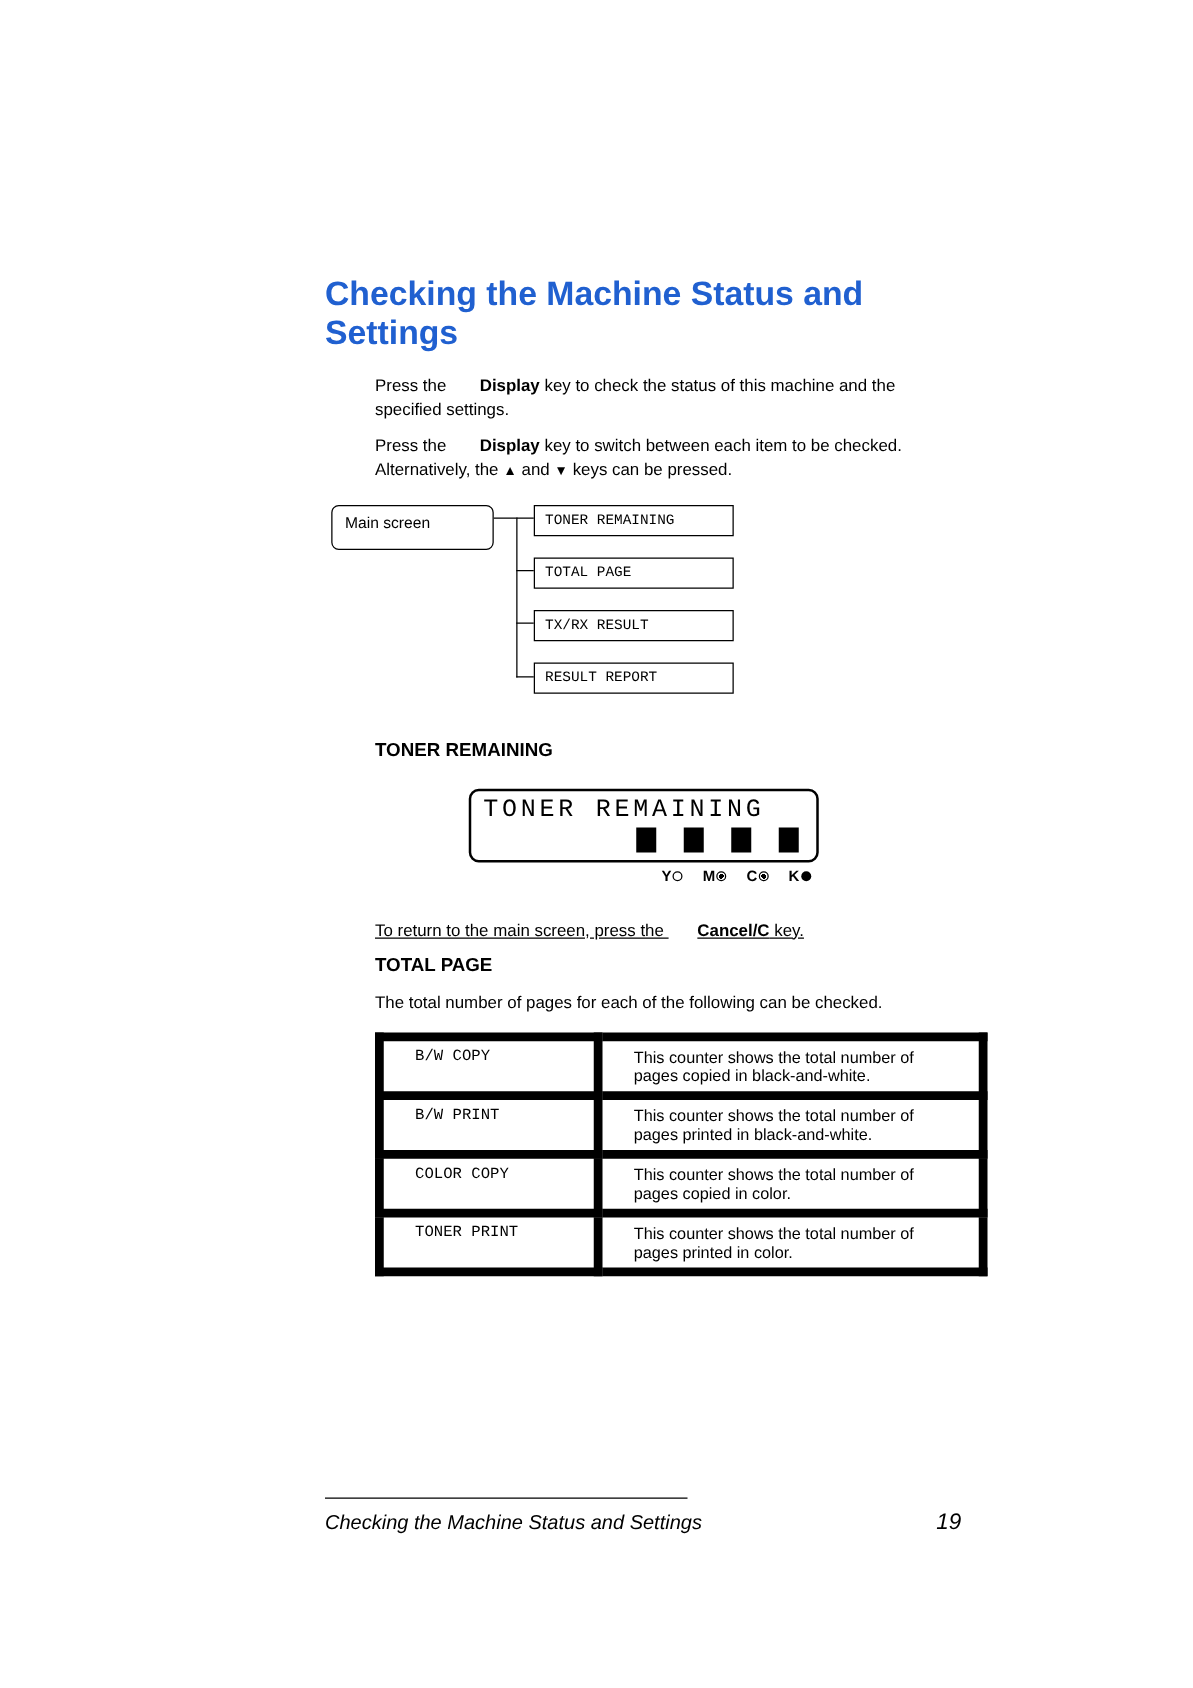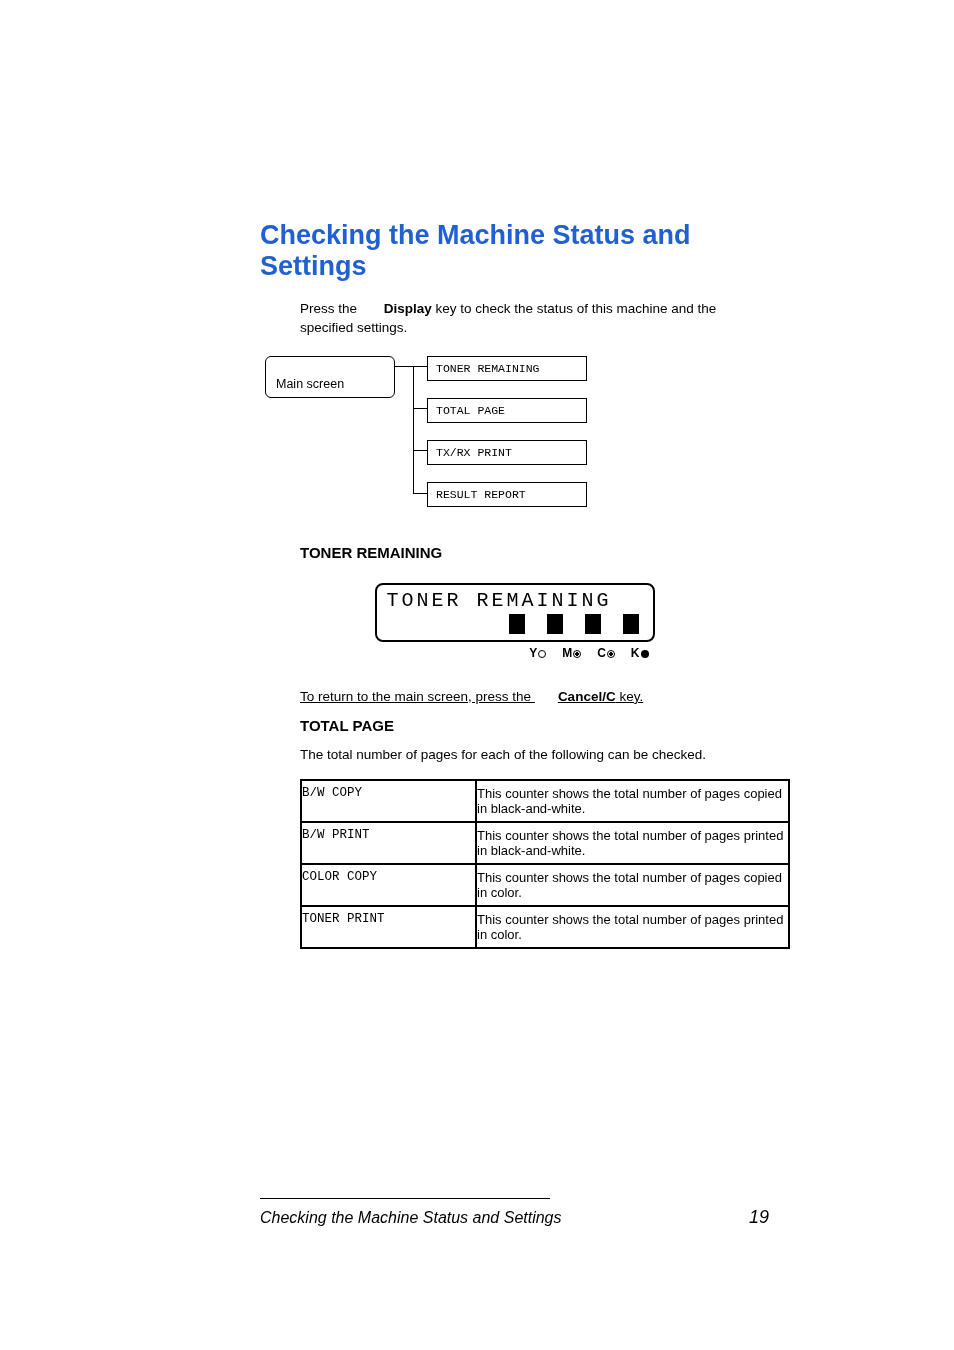--- a/index.html
+++ b/index.html
@@ -31,21 +31,21 @@
   .diagram-wrap {
     margin-left: 5px;
     margin-top: 18px;
     margin-bottom: 28px;
     height: 160px;
     position: relative;
   }
   .main-screen-box {
     border: 1px solid #000;
     border-radius: 6px;
-    padding: 20px 10px;
+    padding: 6px 10px;
     font-size: 12.5px;
     position: absolute;
     left: 0;
     top: 0;
     width: 130px;
     height: 36px;
   }
   .dia-conn-h1 {
     position: absolute;
     left: 130px;
@@ -119,22 +119,22 @@
   .dot-half { border: 1.2px solid #000; background: radial-gradient(circle at center, #000 45%, #fff 46%); }
   .dot-full { background: #000; }
   .return-text { margin-top: 28px; text-decoration: underline; }
   .table {
     margin-left: 40px;
     margin-top: 14px;
     border-collapse: collapse;
     width: 490px;
   }
   .table td {
-    border: 2px solid #000000;
-    padding: 5px 0;
+    border: 7px solid #000000;
+    padding: 5px 25px;
     font-size: 13px;
     vertical-align: top;
   }
   .table td.code {
     font-family: "Courier New", monospace;
     font-size: 12.5px;
     width: 175px;
   }
   .footer {
     position: absolute;
@@ -164,32 +164,35 @@
 </head>
 <body>
 
 <div class="page">
   <h1 class="main-title">Checking the Machine Status and Settings</h1>
 
   <p class="body-text">
     <span>Press the </span><b>Display</b><span> key to check the status of this machine and the specified settings.</span>
   </p>
 
+  <p class="body-text">
+    <span>Press the </span><b>Display</b><span> key to switch between each item to be checked. Alternatively, the </span><span class="tri">▲</span><span> and </span><span class="tri">▼</span><span> keys can be pressed.</span>
+  </p>
 
   <div class="diagram-wrap">
     <div class="main-screen-box">Main screen</div>
     <div class="dia-conn-h1"></div>
     <div class="dia-conn-v"></div>
     <div class="dia-conn-h2" style="top:10px"></div>
     <div class="dia-conn-h2" style="top:52px"></div>
     <div class="dia-conn-h2" style="top:94px"></div>
     <div class="dia-conn-h2" style="top:137px"></div>
     <div class="menu-box" style="top:0">TONER REMAINING</div>
     <div class="menu-box" style="top:42px">TOTAL PAGE</div>
-    <div class="menu-box" style="top:84px">TX/RX PRINT</div>
+    <div class="menu-box" style="top:84px">TX/RX RESULT</div>
     <div class="menu-box" style="top:126px">RESULT REPORT</div>
   </div>
 
   <h2 class="section-h">TONER REMAINING</h2>
 
   <div class="lcd">
     <div class="lcd-screen">
       <div class="lcd-title">TONER REMAINING</div>
       <div class="bars">
         <div class="bar"></div>

